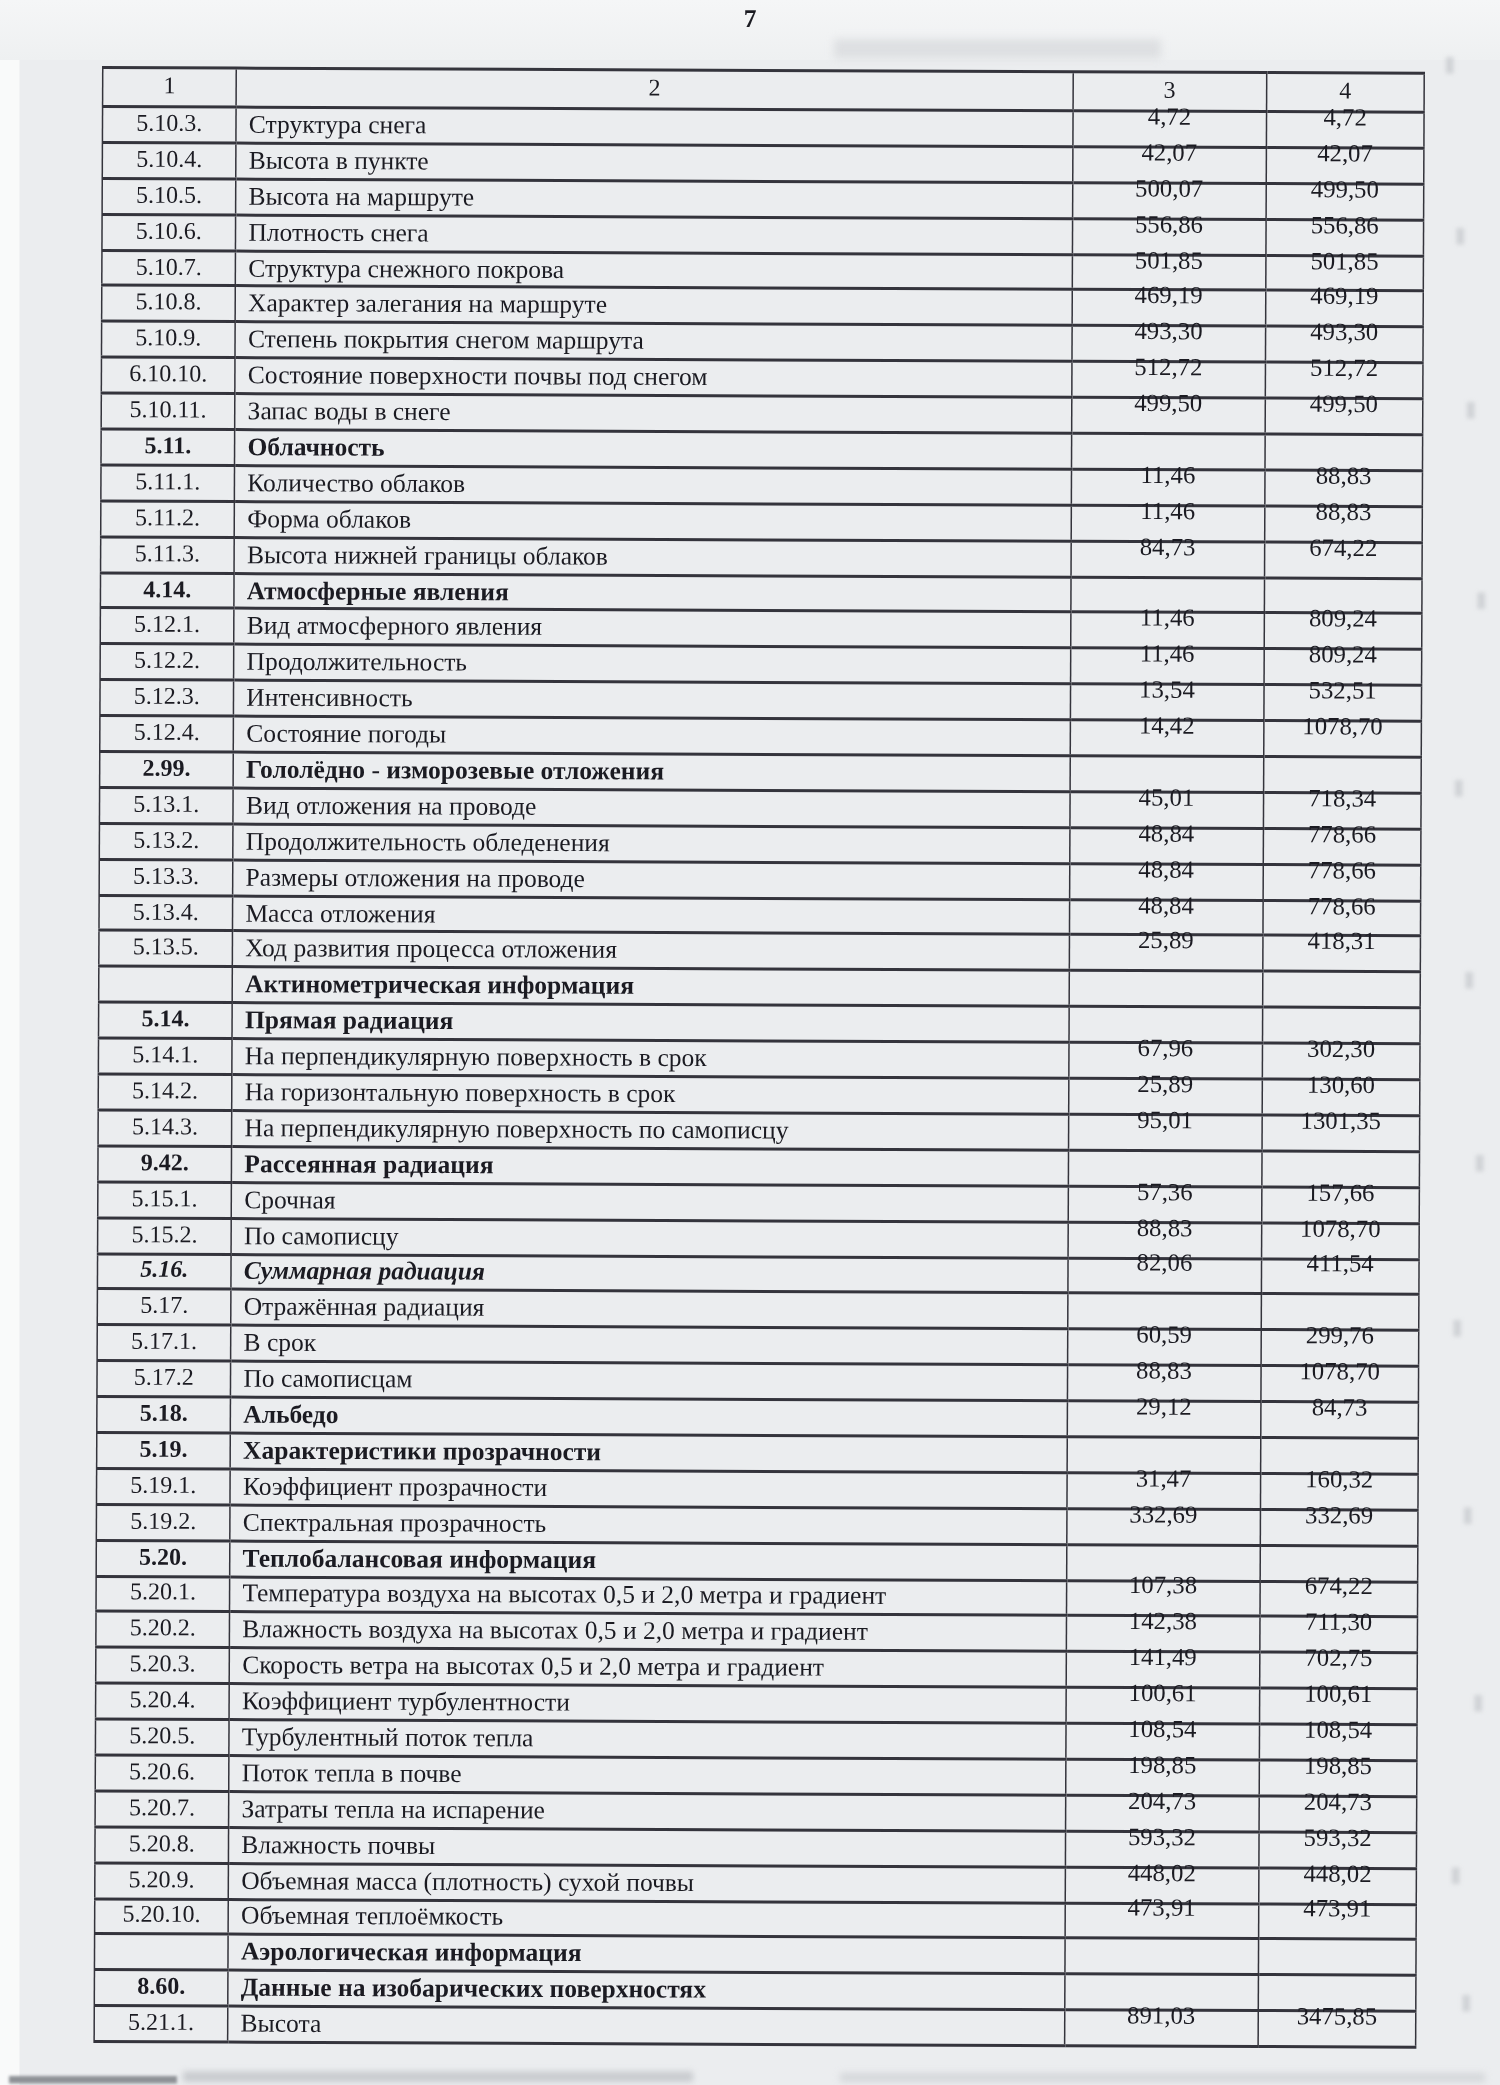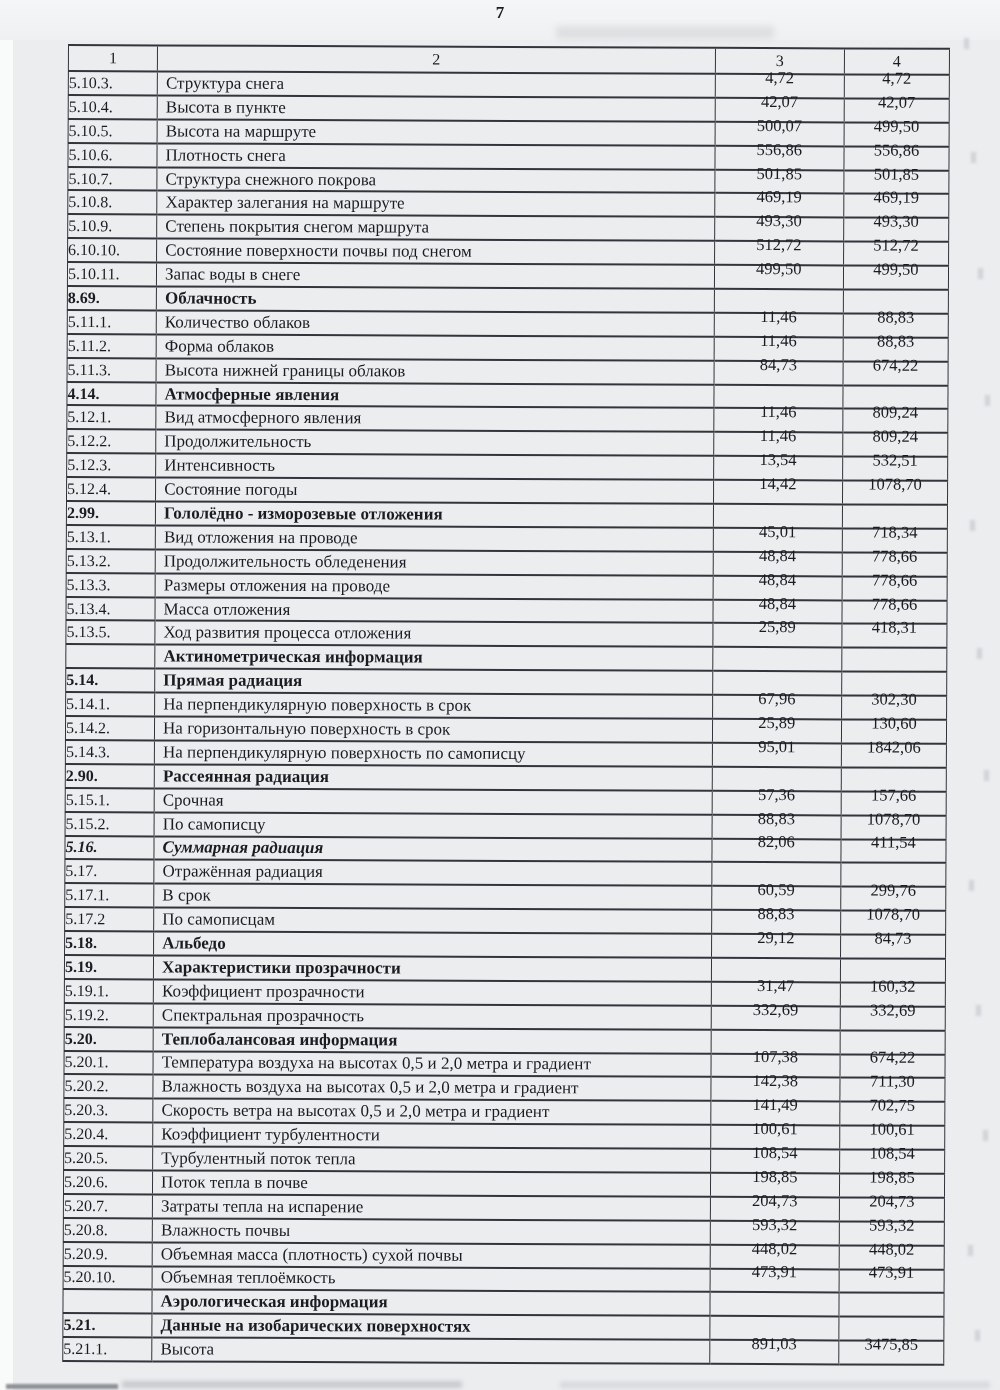--- a/index.html
+++ b/index.html
@@ -46,21 +46,21 @@
     overflow: visible;
     white-space: nowrap;
   }
   .doc-table th {
     font-weight: normal;
     font-size: 16px;
     height: 24px;
     text-align: center;
   }
   .doc-table tbody tr { height: 23.9px; }
-  td.c1 { width: 88px;  font-size: 16px; }
+  td.c1 { width: 88px;  text-align: center; font-size: 16px; }
   td.c2 { width: 556px; text-align: left; padding-left: 8px; font-size: 17px; }
   td.c3 { width: 128px; text-align: center; font-size: 16.5px; }
   td.c4 { width: 104px; text-align: center; font-size: 16.5px; }
   td .val-text {
     display: inline-block;
     transform: translateY(-8px);
     line-height: 1;
   }
   tr.bold td.c1, tr.bold td.c2 { font-weight: bold; }
   tr.bold-italic td.c1, tr.bold-italic td.c2 { font-weight: bold; font-style: italic; }
@@ -153,21 +153,21 @@
     <td class="c3"><span class="val-text">512,72</span></td>
     <td class="c4"><span class="val-text">512,72</span></td>
   </tr>
       <tr class="normal">
     <td class="c1">5.10.11.</td>
     <td class="c2">Запас воды в снеге</td>
     <td class="c3"><span class="val-text">499,50</span></td>
     <td class="c4"><span class="val-text">499,50</span></td>
   </tr>
       <tr class="bold">
-    <td class="c1">8.69.</td>
+    <td class="c1">5.11.</td>
     <td class="c2">Облачность</td>
     <td class="c3"><span class="val-text"></span></td>
     <td class="c4"><span class="val-text"></span></td>
   </tr>
       <tr class="normal">
     <td class="c1">5.11.1.</td>
     <td class="c2">Количество облаков</td>
     <td class="c3"><span class="val-text">11,46</span></td>
     <td class="c4"><span class="val-text">88,83</span></td>
   </tr>
@@ -270,24 +270,24 @@
       <tr class="normal">
     <td class="c1">5.14.2.</td>
     <td class="c2">На горизонтальную поверхность в срок</td>
     <td class="c3"><span class="val-text">25,89</span></td>
     <td class="c4"><span class="val-text">130,60</span></td>
   </tr>
       <tr class="normal">
     <td class="c1">5.14.3.</td>
     <td class="c2">На перпендикулярную поверхность по самописцу</td>
     <td class="c3"><span class="val-text">95,01</span></td>
-    <td class="c4"><span class="val-text">1842,06</span></td>
-  </tr>
-      <tr class="bold">
-    <td class="c1">2.90.</td>
+    <td class="c4"><span class="val-text">1301,35</span></td>
+  </tr>
+      <tr class="bold">
+    <td class="c1">9.42.</td>
     <td class="c2">Рассеянная радиация</td>
     <td class="c3"><span class="val-text"></span></td>
     <td class="c4"><span class="val-text"></span></td>
   </tr>
       <tr class="normal">
     <td class="c1">5.15.1.</td>
     <td class="c2">Срочная</td>
     <td class="c3"><span class="val-text">57,36</span></td>
     <td class="c4"><span class="val-text">157,66</span></td>
   </tr>
@@ -411,21 +411,21 @@
     <td class="c3"><span class="val-text">473,91</span></td>
     <td class="c4"><span class="val-text">473,91</span></td>
   </tr>
       <tr class="bold">
     <td class="c1"></td>
     <td class="c2">Аэрологическая информация</td>
     <td class="c3"><span class="val-text"></span></td>
     <td class="c4"><span class="val-text"></span></td>
   </tr>
       <tr class="bold">
-    <td class="c1">5.21.</td>
+    <td class="c1">8.60.</td>
     <td class="c2">Данные на изобарических поверхностях</td>
     <td class="c3"><span class="val-text"></span></td>
     <td class="c4"><span class="val-text"></span></td>
   </tr>
       <tr class="normal">
     <td class="c1">5.21.1.</td>
     <td class="c2">Высота</td>
     <td class="c3"><span class="val-text">891,03</span></td>
     <td class="c4"><span class="val-text">3475,85</span></td>
   </tr>

